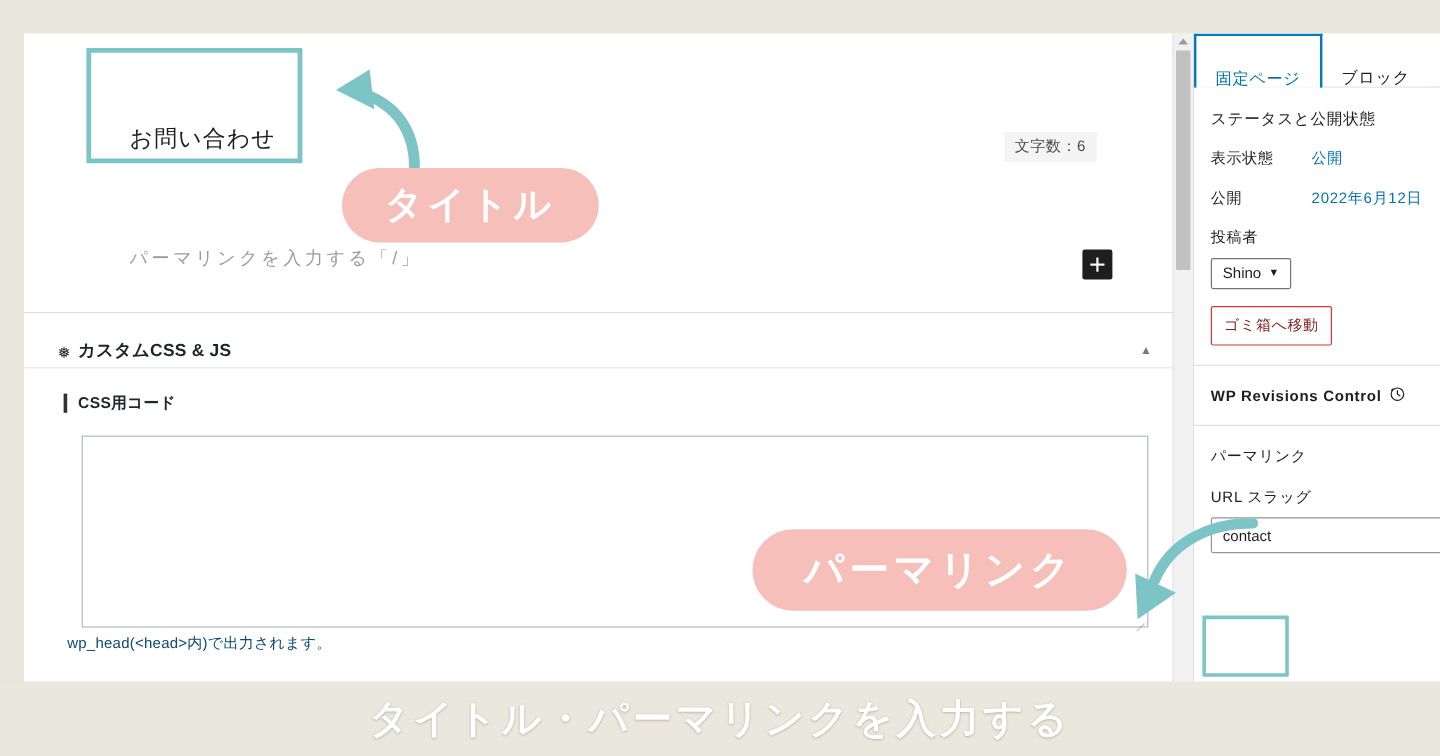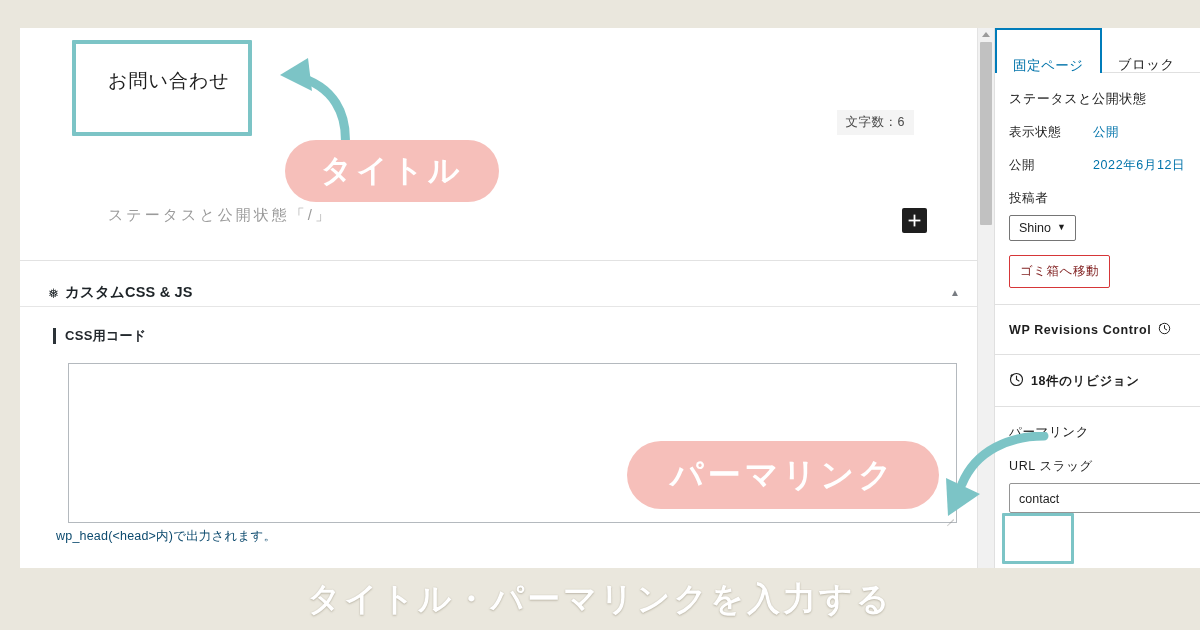--- a/index.html
+++ b/index.html
@@ -43,20 +43,21 @@
     top: 38px;
     width: 820px;
   }
   .post-title {
     font-size: 19px;
     color: #1e1e1e;
     font-weight: 500;
     letter-spacing: 1px;
     line-height: 30px;
     padding: 0;
+    margin-top: 36px;
   }
 
   .char-count {
     position: absolute;
     right: 63px;
     top: 82px;
     background: #f4f4f4;
     color: #4a4a4a;
     font-size: 12.5px;
     padding: 4px 9px;
@@ -422,21 +423,21 @@
 <div id="screenshot">
 
   <div id="editor-canvas">
 
     <div class="post-title-row">
       <div class="post-title">お問い合わせ</div>
     </div>
 
     <div class="char-count">文字数：6</div>
 
-    <div class="block-placeholder">ステータスと公開状態「/」</div>
+    <div class="block-placeholder">パーマリンクを入力する「/」</div>
 
     <div class="add-block-btn">
       <span>
         <svg width="13" height="13" viewBox="0 0 13 13" aria-hidden="true">
           <rect x="5.6" y="0.6" width="1.8" height="11.8" fill="#ffffff"></rect>
           <rect x="0.6" y="5.6" width="11.8" height="1.8" fill="#ffffff"></rect>
         </svg>
       </span>
     </div>
 
@@ -506,32 +507,20 @@
         <span class="clock-icon">
           <svg width="13" height="13" viewBox="0 0 16 16" aria-hidden="true">
             <circle cx="8" cy="8" r="6.4" fill="none" stroke="#1e1e1e" stroke-width="1.2"></circle>
             <path d="M8 4.4V8l2.6 1.6" fill="none" stroke="#1e1e1e" stroke-width="1.2" stroke-linecap="round"></path>
             <path d="M2.1 4.1 A6.4 6.4 0 0 1 3.3 2.9" fill="none" stroke="#1e1e1e" stroke-width="1.2" stroke-linecap="round"></path>
           </svg>
         </span>
       </div>
     </div>
 
-    <div class="sb-section">
-      <div class="sb-link-row bold">
-        <span class="clock-icon">
-          <svg width="15" height="15" viewBox="0 0 16 16" aria-hidden="true">
-            <circle cx="8" cy="8" r="6.4" fill="none" stroke="#1e1e1e" stroke-width="1.2"></circle>
-            <path d="M8 4.4V8l2.6 1.6" fill="none" stroke="#1e1e1e" stroke-width="1.2" stroke-linecap="round"></path>
-            <path d="M2.1 4.1 A6.4 6.4 0 0 1 3.3 2.9" fill="none" stroke="#1e1e1e" stroke-width="1.2" stroke-linecap="round"></path>
-          </svg>
-        </span>
-        <span>18件のリビジョン</span>
-      </div>
-    </div>
 
     <div class="sb-section" style="border-bottom:none;">
       <div class="perma-title">パーマリンク</div>
       <div class="slug-label">URL スラッグ</div>
       <div class="slug-input">contact</div>
 
     </div>
 
   </div>
 </div>

